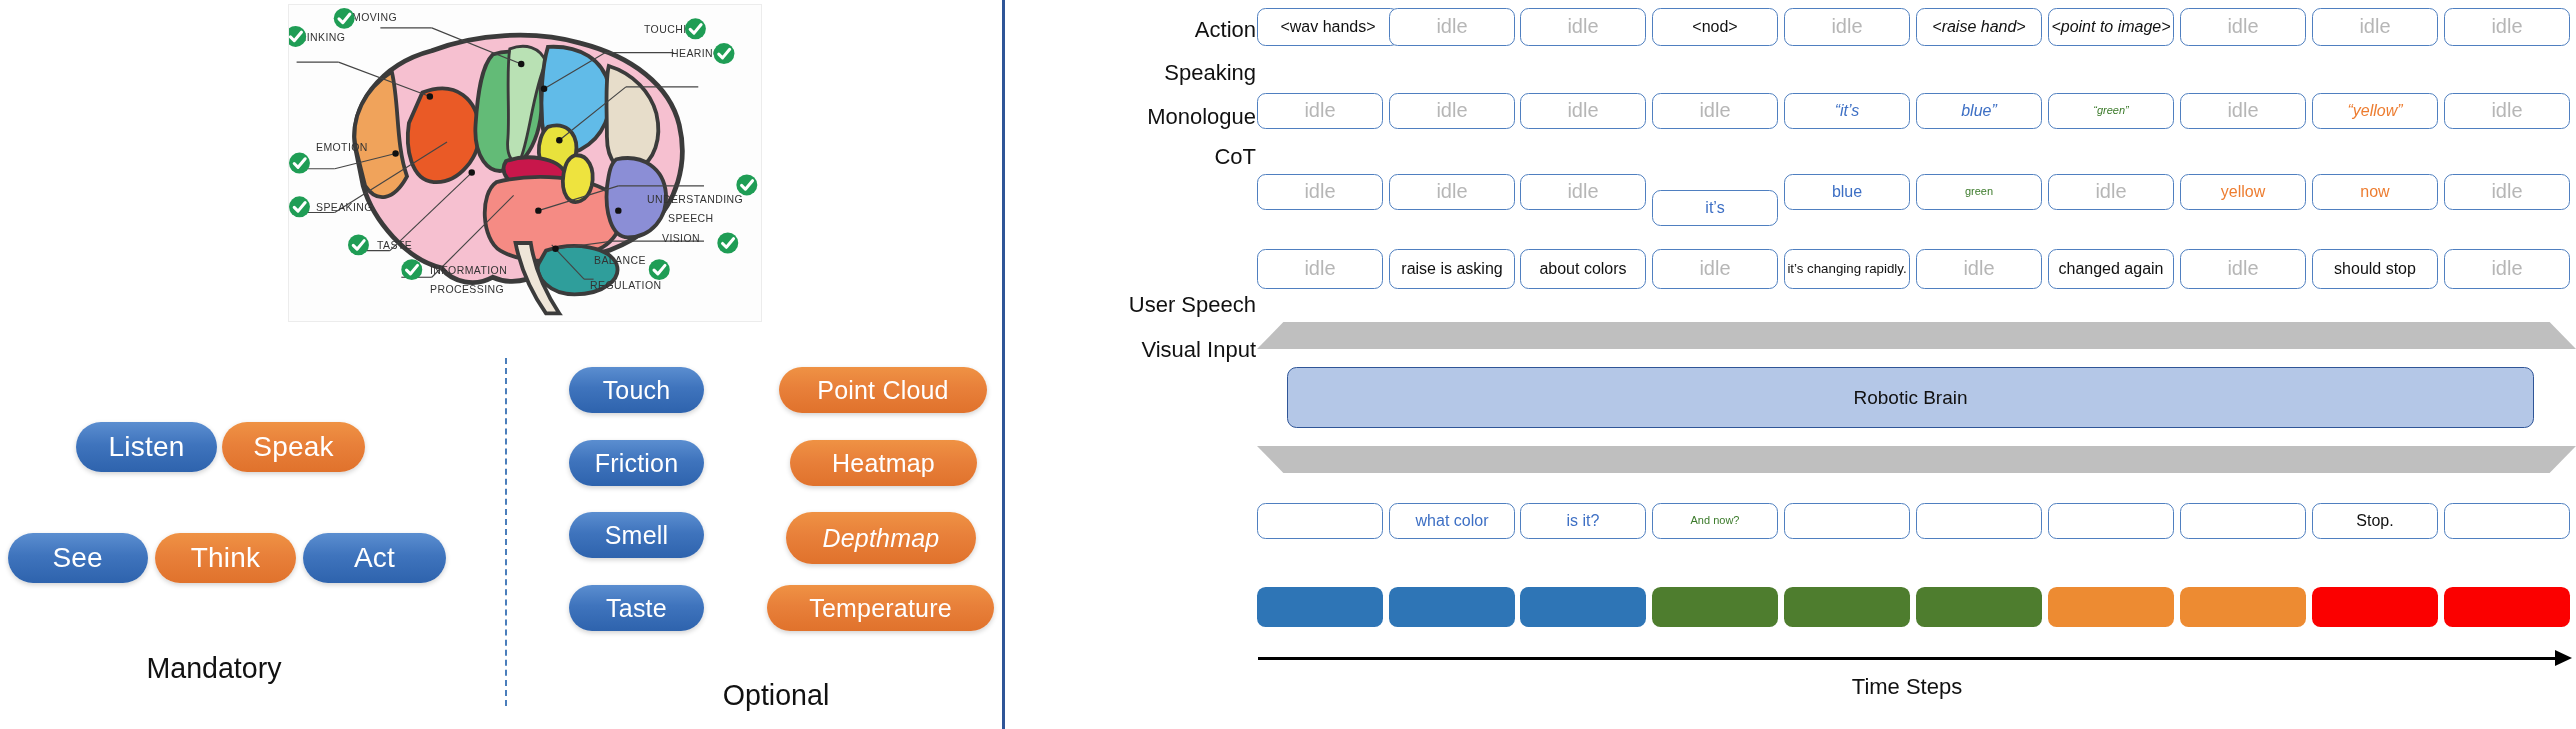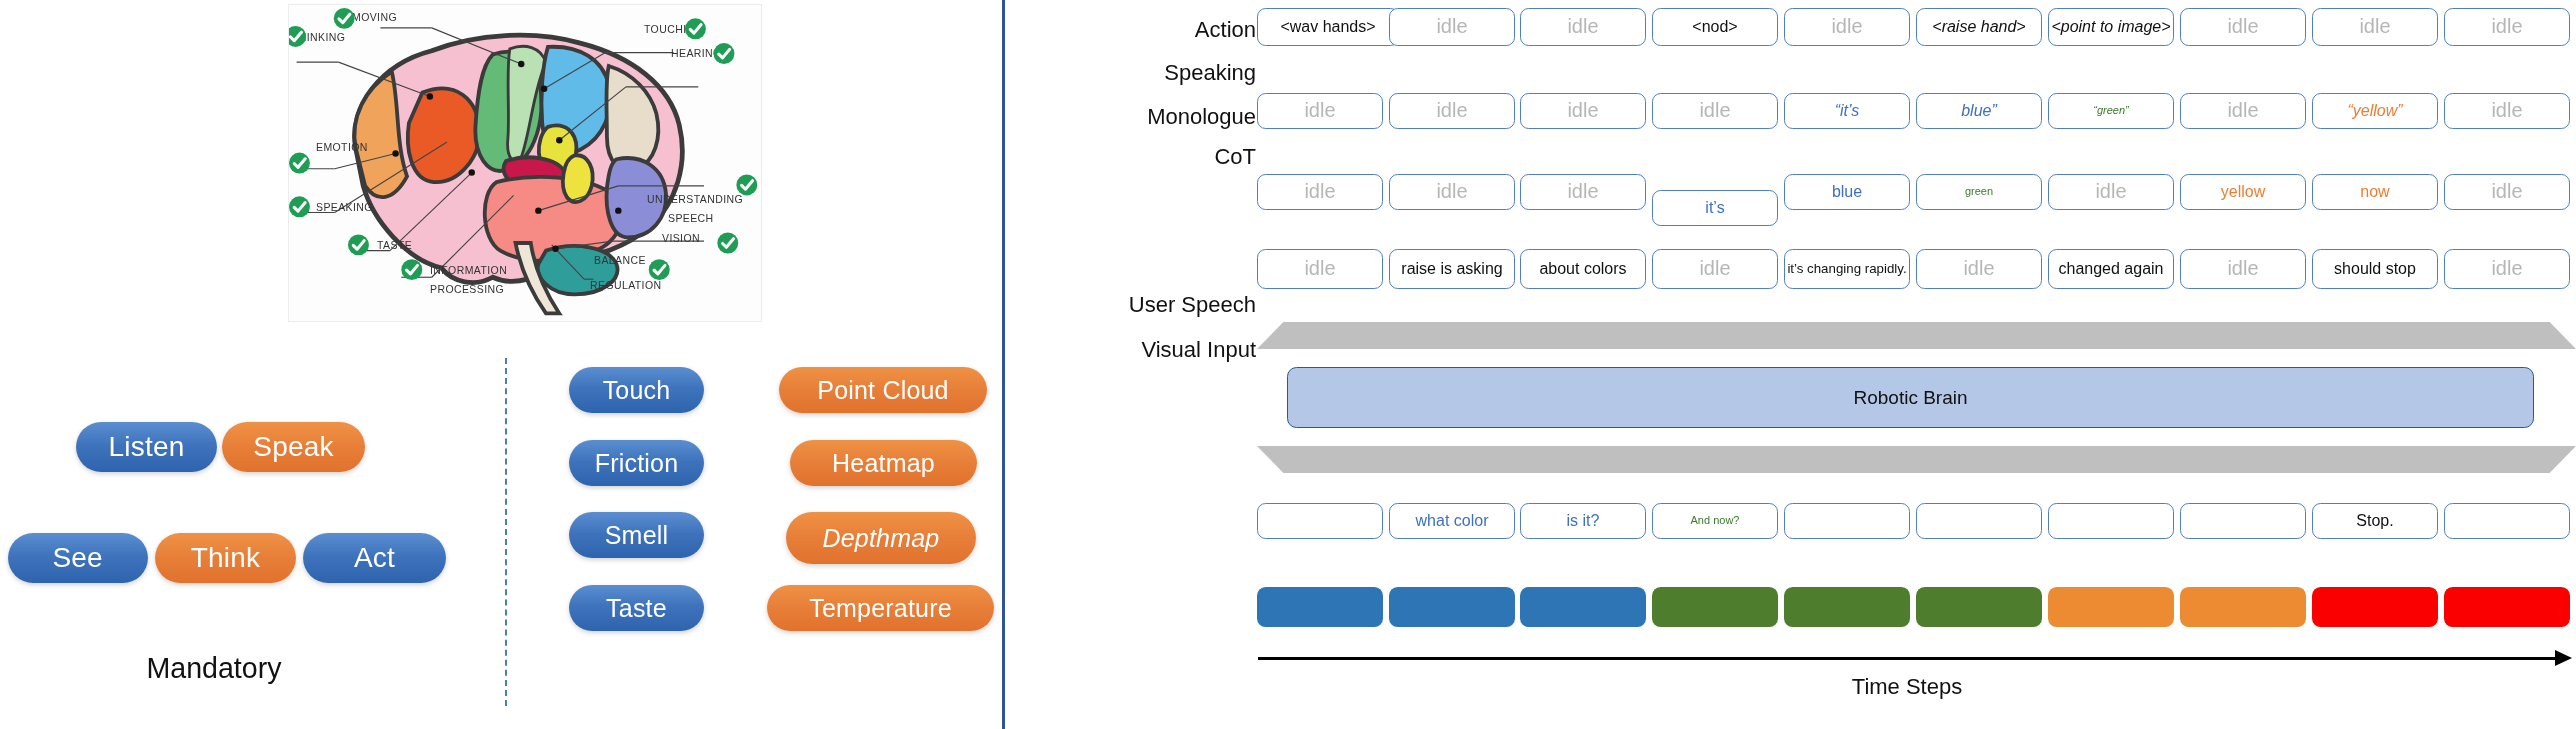--- a/index.html
+++ b/index.html
@@ -212,20 +212,21 @@
   <div class="pill blue" style="left:569px;top:367px;width:135px;height:46px;font-size:25px;">Touch</div>
   <div class="pill blue" style="left:569px;top:440px;width:135px;height:46px;font-size:25px;">Friction</div>
   <div class="pill blue" style="left:569px;top:512px;width:135px;height:46px;font-size:25px;">Smell</div>
   <div class="pill blue" style="left:569px;top:585px;width:135px;height:46px;font-size:25px;">Taste</div>
 
   <div class="pill orange" style="left:779px;top:367px;width:208px;height:46px;font-size:25px;">Point Cloud</div>
   <div class="pill orange" style="left:790px;top:440px;width:187px;height:46px;font-size:25px;">Heatmap</div>
   <div class="pill orange" style="left:786px;top:512px;width:190px;height:52px;font-size:25px;font-style:italic;">Depthmap</div>
   <div class="pill orange" style="left:767px;top:585px;width:227px;height:46px;font-size:25px;">Temperature</div>
 
+  <div class="section-label" style="left:619px;top:679px;width:314px;">Optional</div>
 
   <div class="main-divider"></div>
 
   <div class="row-label" style="left:1028px;top:17px;width:228px;">Action</div>
   <div class="row-label" style="left:1028px;top:60px;width:228px;">Speaking</div>
   <div class="row-label" style="left:1028px;top:104px;width:228px;">Monologue</div>
   <div class="row-label" style="left:1028px;top:144px;width:228px;">CoT</div>
   <div class="row-label" style="left:1028px;top:292px;width:228px;">User Speech</div>
   <div class="row-label" style="left:1028px;top:337px;width:228px;">Visual Input</div>
 

